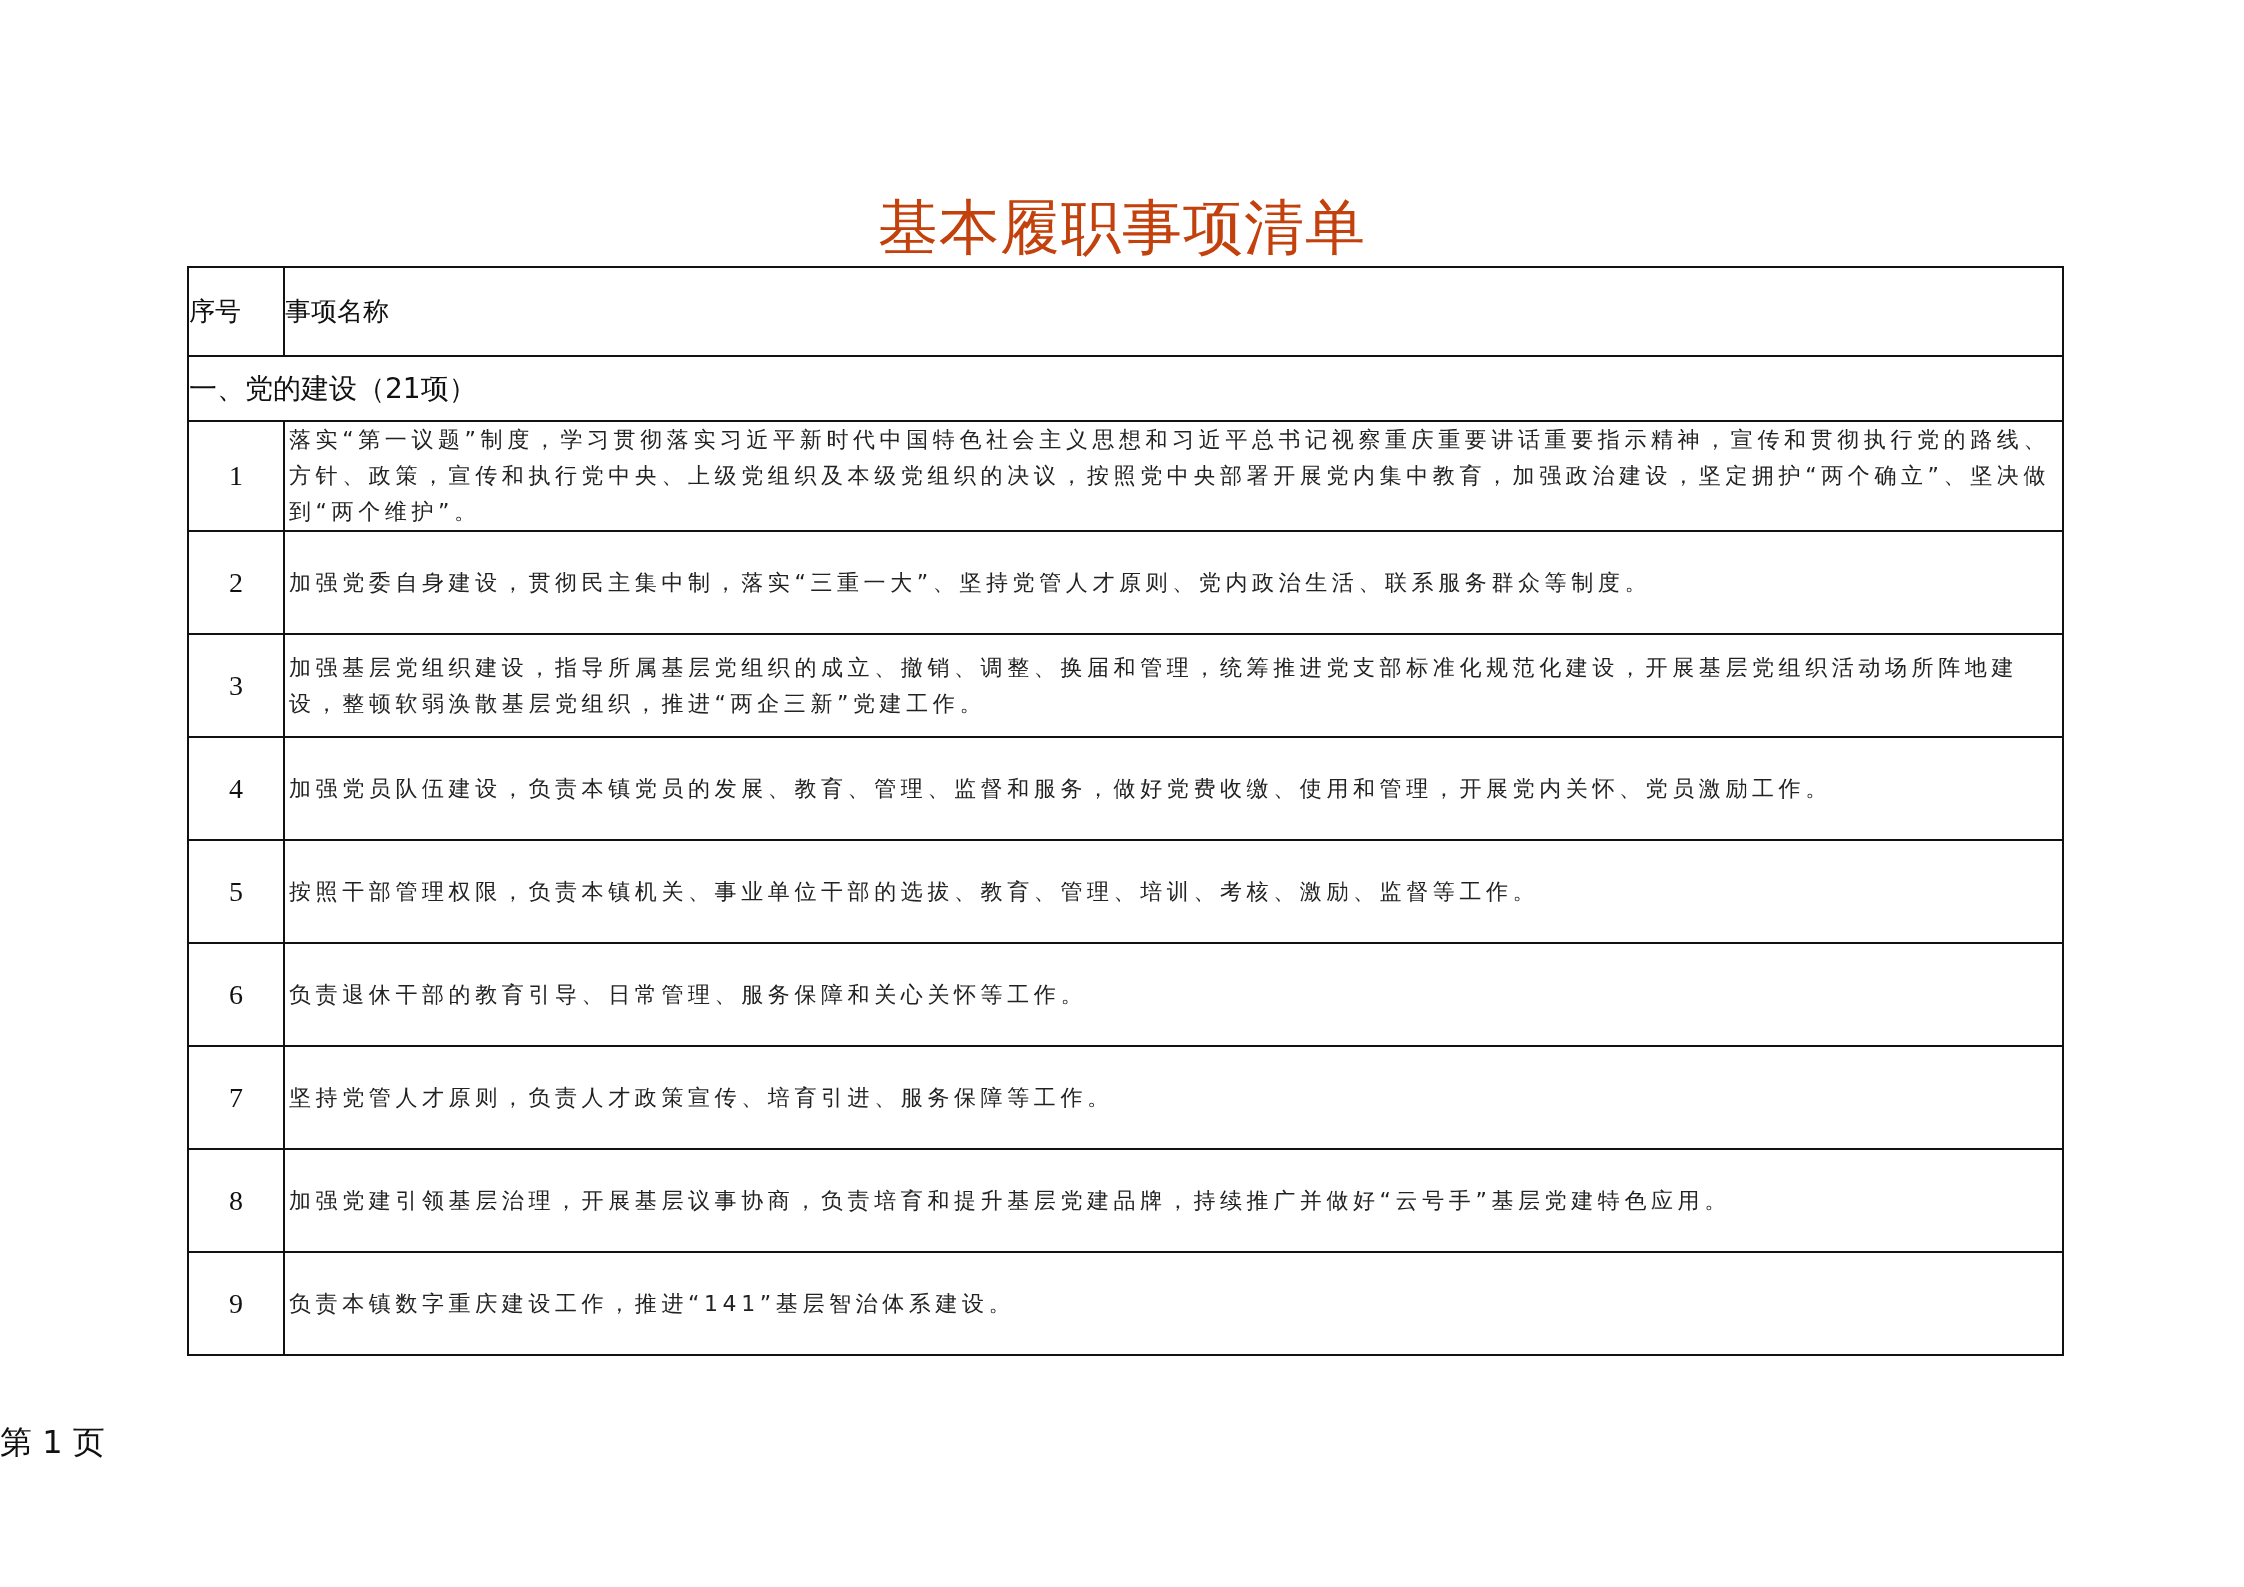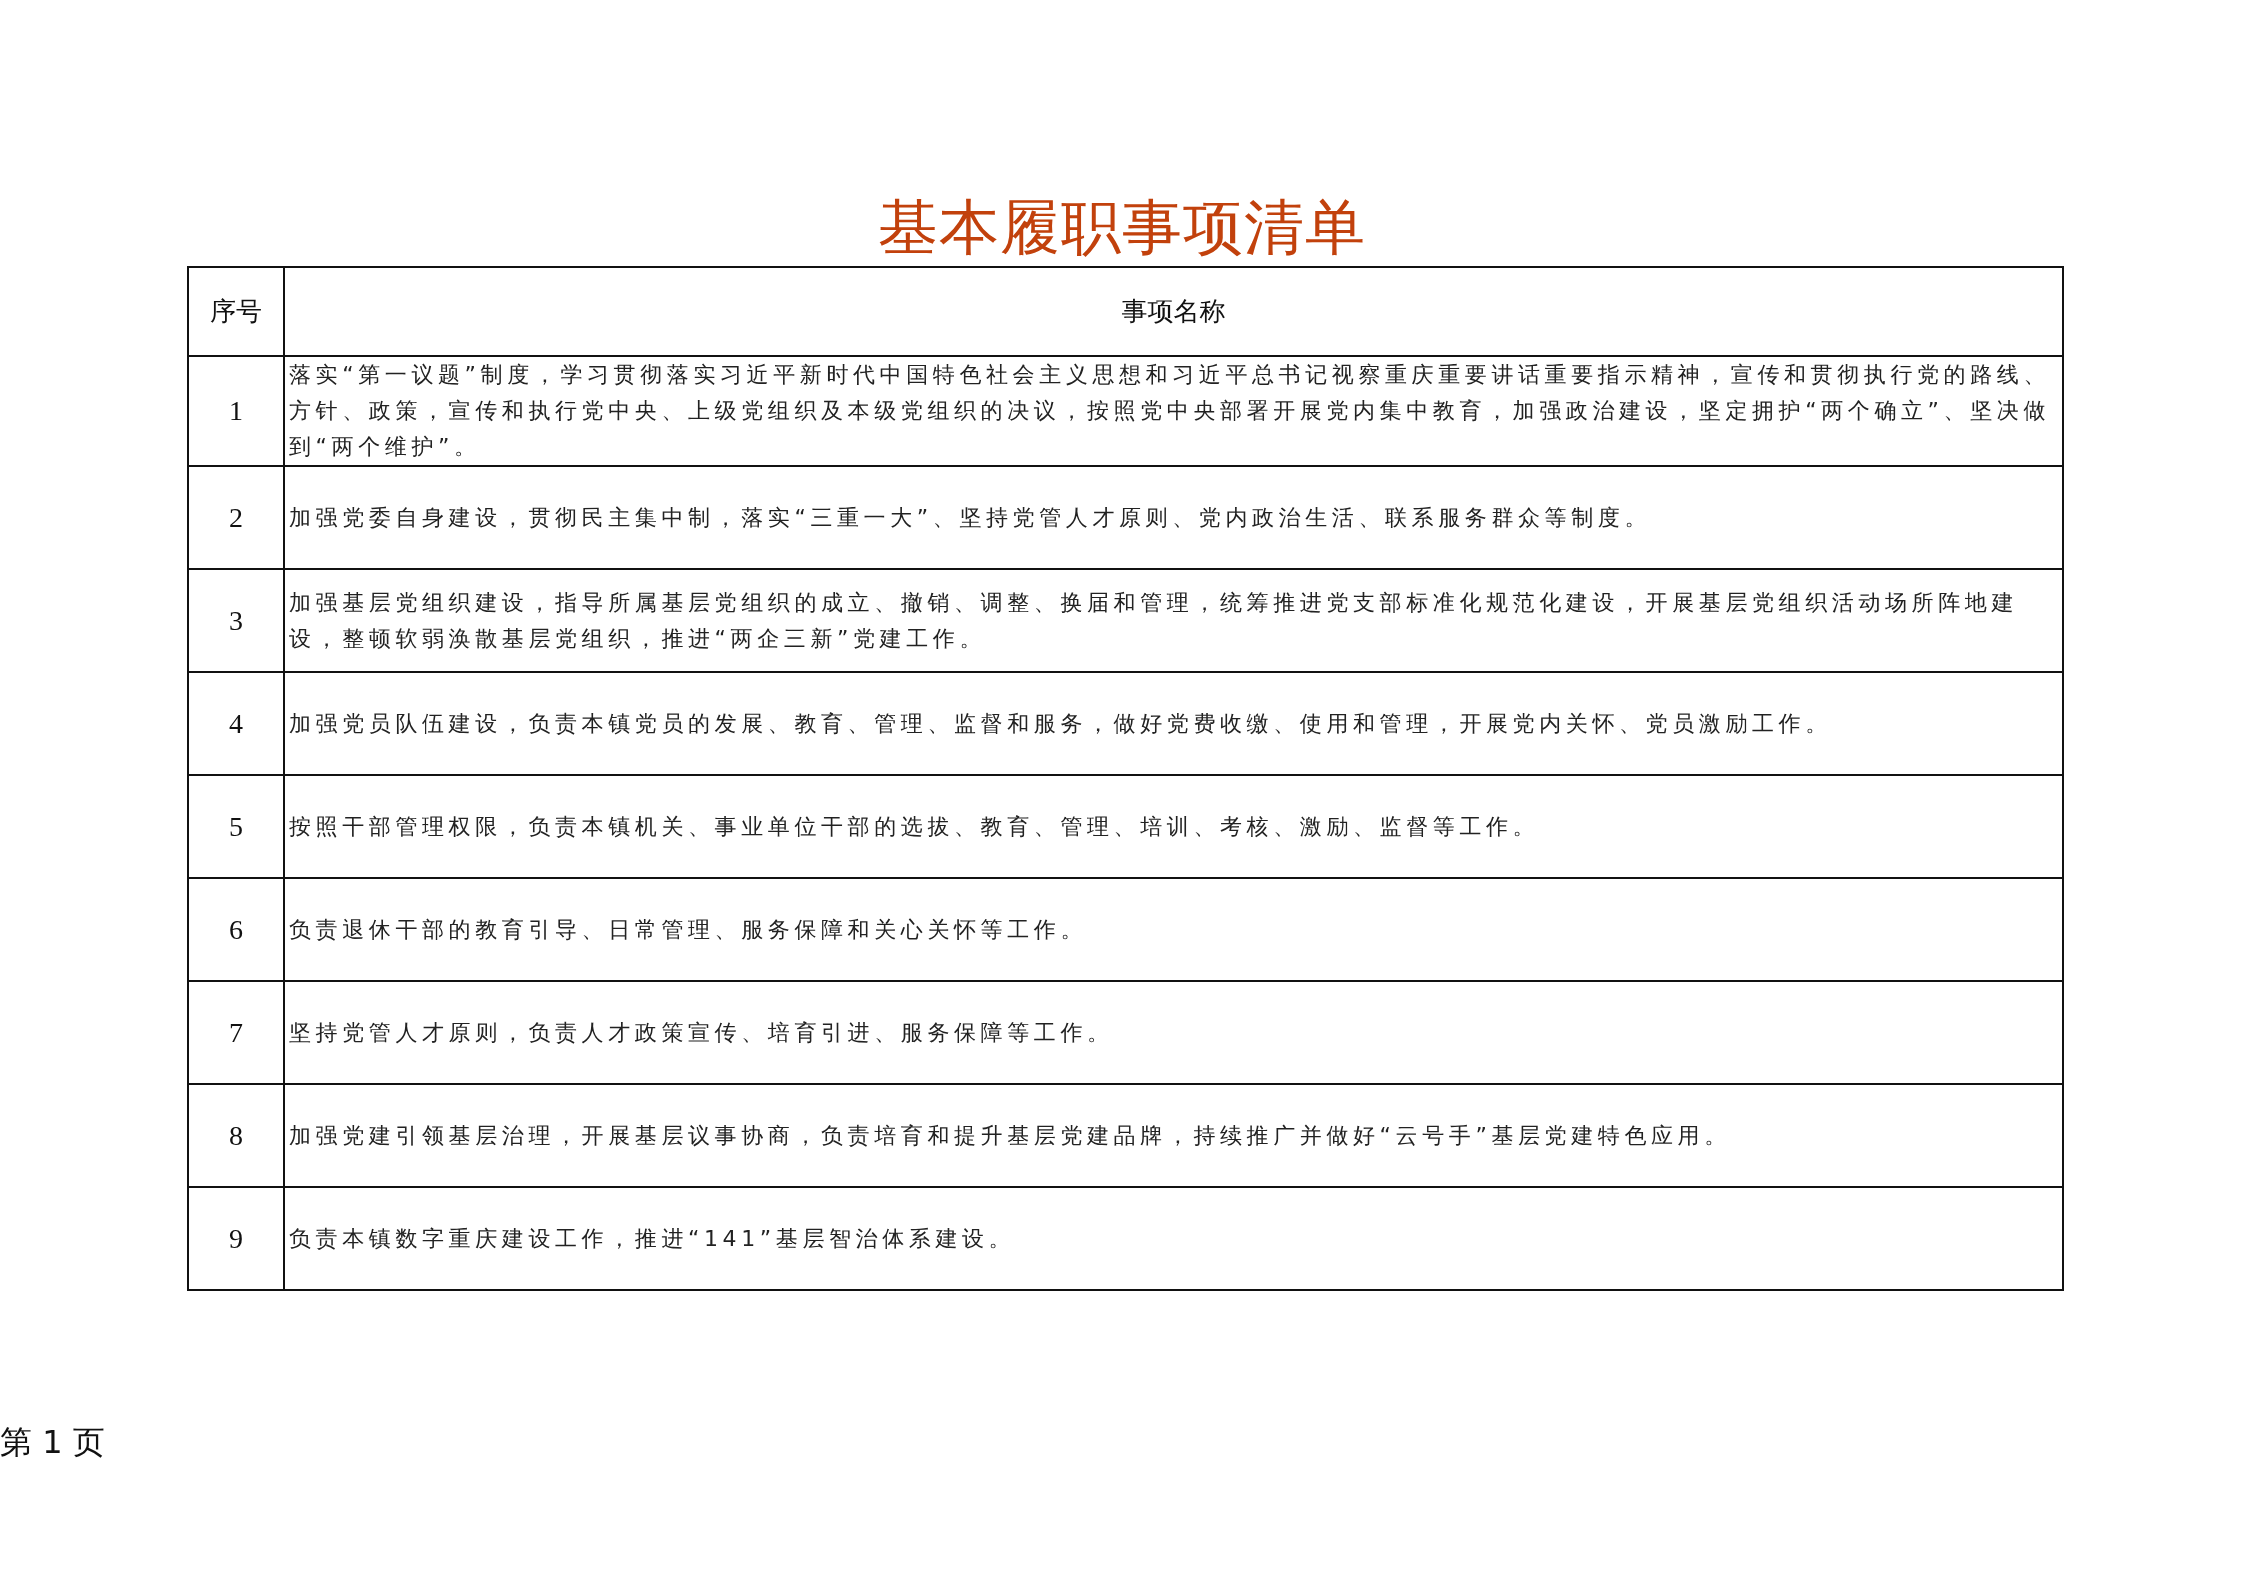--- a/index.html
+++ b/index.html
@@ -19,21 +19,21 @@
       width: 1875px; border-collapse: collapse; table-layout: fixed;
     }
     table.list td, table.list th {
       border: 2px solid #111111; padding: 0; vertical-align: middle;
     }
     col.c-no { width: 96px; }
     col.c-name { width: 1779px; }
     .hdr th {
       height: 87px; font-weight: normal; font-size: 26px;
       font-family: "DejaVu Sans", "Liberation Sans", sans-serif;
-      text-align: center; color: #111; margin-left: 8px;
+      text-align: left; color: #111; margin-left: 8px;
     }
     .section td {
       height: 63px; font-size: 28px; padding-left: 14px;
       font-family: "DejaVu Sans", "Liberation Sans", sans-serif;
       color: #111; text-align: left;
     }
     .row td.no {
       text-align: center; font-size: 28px;
       font-family: "Liberation Serif", "DejaVu Serif", serif;
     }
@@ -61,20 +61,23 @@
     <col class="c-no">
     <col class="c-name">
   </colgroup>
   <thead>
     <tr class="hdr">
       <th>序号</th>
       <th>事项名称</th>
     </tr>
   </thead>
   <tbody>
+    <tr class="section">
+      <td colspan="2">一、党的建设（21项）</td>
+    </tr>
     <tr class="row r1">
       <td class="no">1</td>
       <td class="name">落实“第一议题”制度，学习贯彻落实习近平新时代中国特色社会主义思想和习近平总书记视察重庆重要讲话重要指示精神，宣传和贯彻执行党的路线、方针、政策，宣传和执行党中央、上级党组织及本级党组织的决议，按照党中央部署开展党内集中教育，加强政治建设，坚定拥护“两个确立”、坚决做到“两个维护”。</td>
     </tr>
     <tr class="row rn">
       <td class="no">2</td>
       <td class="name">加强党委自身建设，贯彻民主集中制，落实“三重一大”、坚持党管人才原则、党内政治生活、联系服务群众等制度。</td>
     </tr>
     <tr class="row rn">
       <td class="no">3</td>

